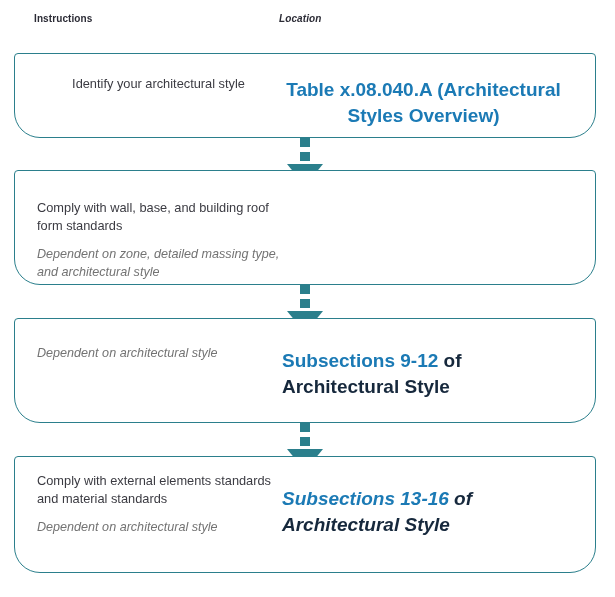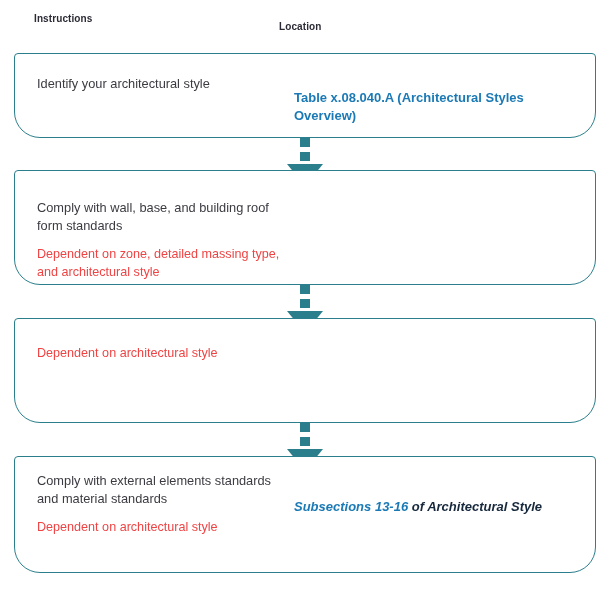--- a/index.html
+++ b/index.html
@@ -31,21 +31,21 @@
   }
   .col-header {
     position: absolute;
     font-size: 10px;
     font-weight: bold;
     color: #2b2b35;
     letter-spacing: 0.1px;
     white-space: nowrap;
   }
   .col-header.instructions { left: 34px; top: 0; }
-  .col-header.location     { left: 279px; top: 8px; }
+  .col-header.location     { left: 279px; top: 0; font-style: italic; }
 
   
   .step-box {
     position: absolute;
     left: 14px;
     width: 582px;
     box-sizing: border-box;
     border: 1.4px solid #2b7f8c;
     border-radius: 4px 4px 26px 26px;
     background: #ffffff;
@@ -72,30 +72,31 @@
   }
 
   .instr-main {
     font-size: 12.8px;
     color: #3b3b42;
     line-height: 1.42;
     margin: 0;
   }
   .instr-note {
     font-size: 12.6px;
-    color: #ef4444;
+    color: #737373;
+    font-style: italic;
     line-height: 1.42;
     margin: 11px 0 0 0;
   }
 
   .loc-text {
-    font-size: 13px;
+    font-size: 19px;
     font-weight: bold;
     line-height: 1.38;
-    margin: 14px;
+    margin: 2px;
     color: #16283c;
   }
   .loc-link {
     color: #1b7ab5;
     font-weight: bold;
   }
   .loc-rest {
     color: #16283c;
     font-weight: bold;
   }
@@ -131,21 +132,21 @@
 <body>
 
 <div class="page">
 
   <div class="headers">
     <div class="col-header instructions">Instructions</div>
     <div class="col-header location">Location</div>
   </div>
 
   <div class="step-box" style="top:53px; height:85px;">
-    <div class="step-inner" style="top:21px;">
+    <div class="step-inner" style="top:21px;text-align:center;">
       <div class="col-instructions">
         <p class="instr-main">Identify your architectural style</p>
       </div>
       <div class="col-location">
         <p class="loc-text"><span class="loc-link">Table x.08.040.A (Architectural Styles Overview)</span><span class="loc-rest"></span></p>
       </div>
     </div>
   </div>
 
   <div class="connector" style="top:138px;">
@@ -167,20 +168,23 @@
     <div class="dash d1"></div>
     <div class="dash d2"></div>
     <div class="arrowhead"></div>
   </div>
 
   <div class="step-box" style="top:318px; height:105px;">
     <div class="step-inner" style="top:15px;">
       <div class="col-instructions">
         <p class="instr-note">Dependent on architectural style</p>
       </div>
+      <div class="col-location" style="padding-top:12px;">
+        <p class="loc-text"><span class="loc-link">Subsections 9-12</span><span class="loc-rest"> of Architectural Style</span></p>
+      </div>
     </div>
   </div>
 
   <div class="connector" style="top:423px;">
     <div class="dash d1"></div>
     <div class="dash d2"></div>
     <div class="arrowhead"></div>
   </div>
 
   <div class="step-box" style="top:456px; height:117px;padding-left:8px;">

